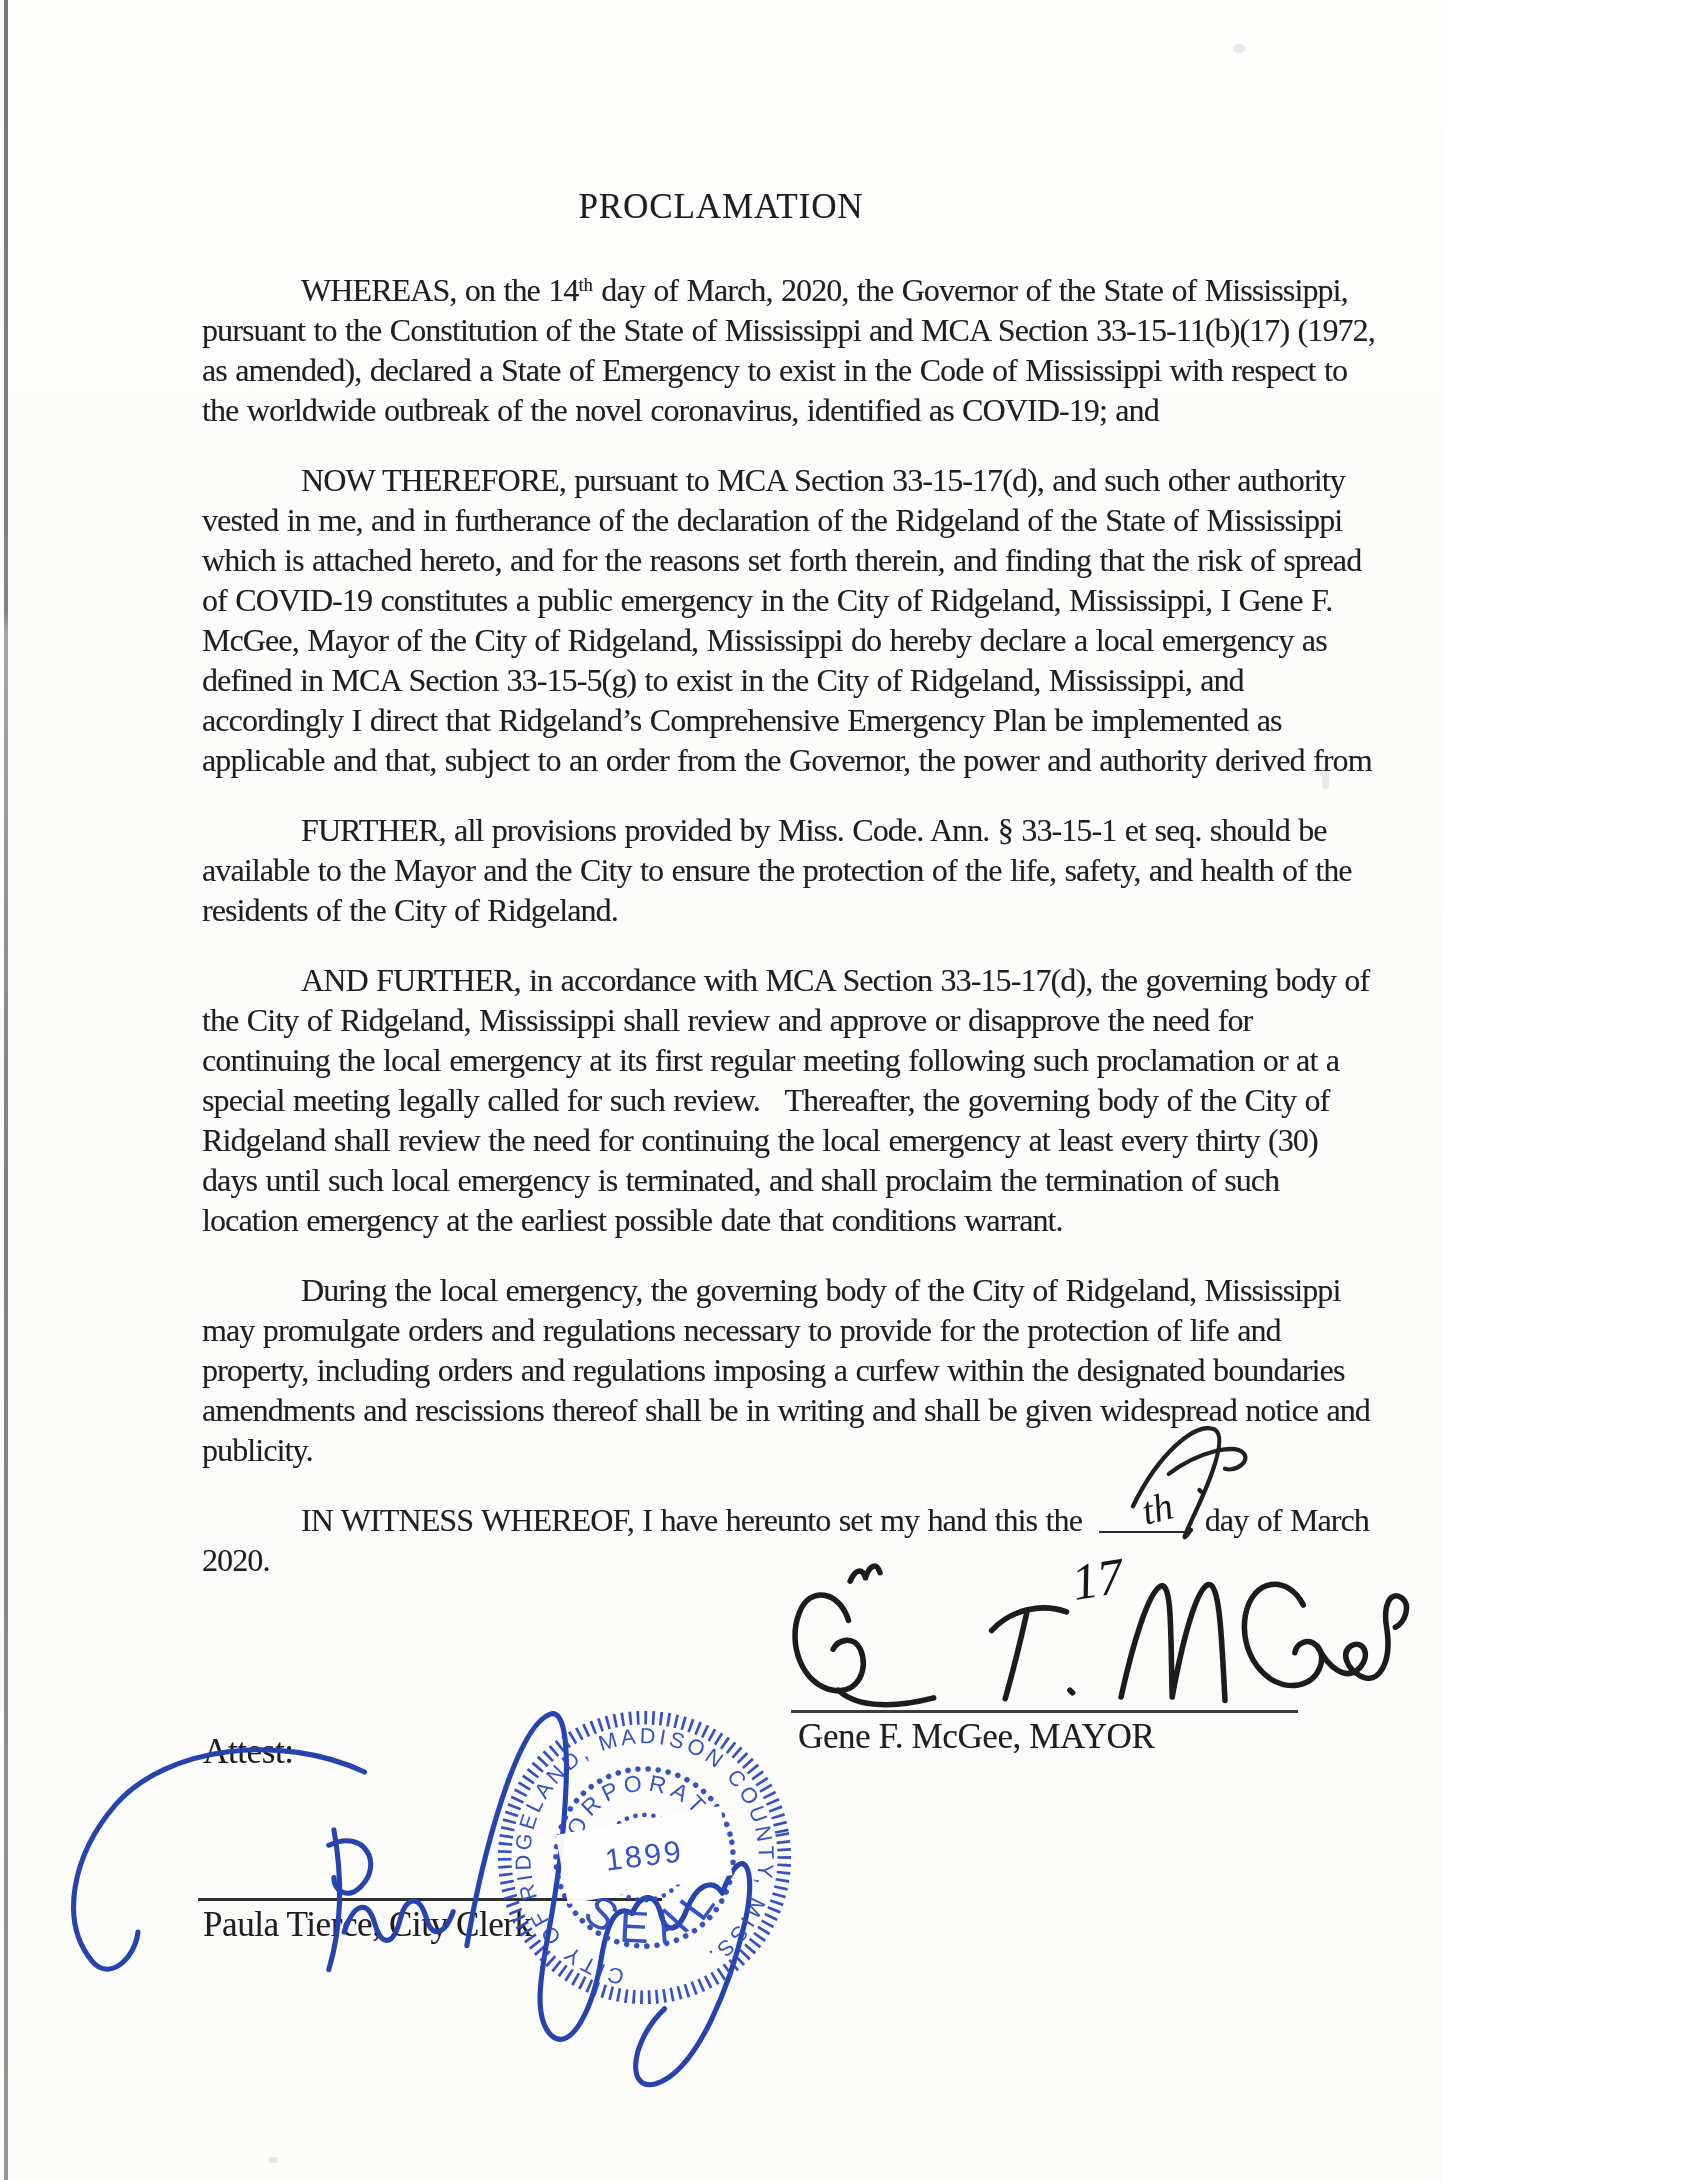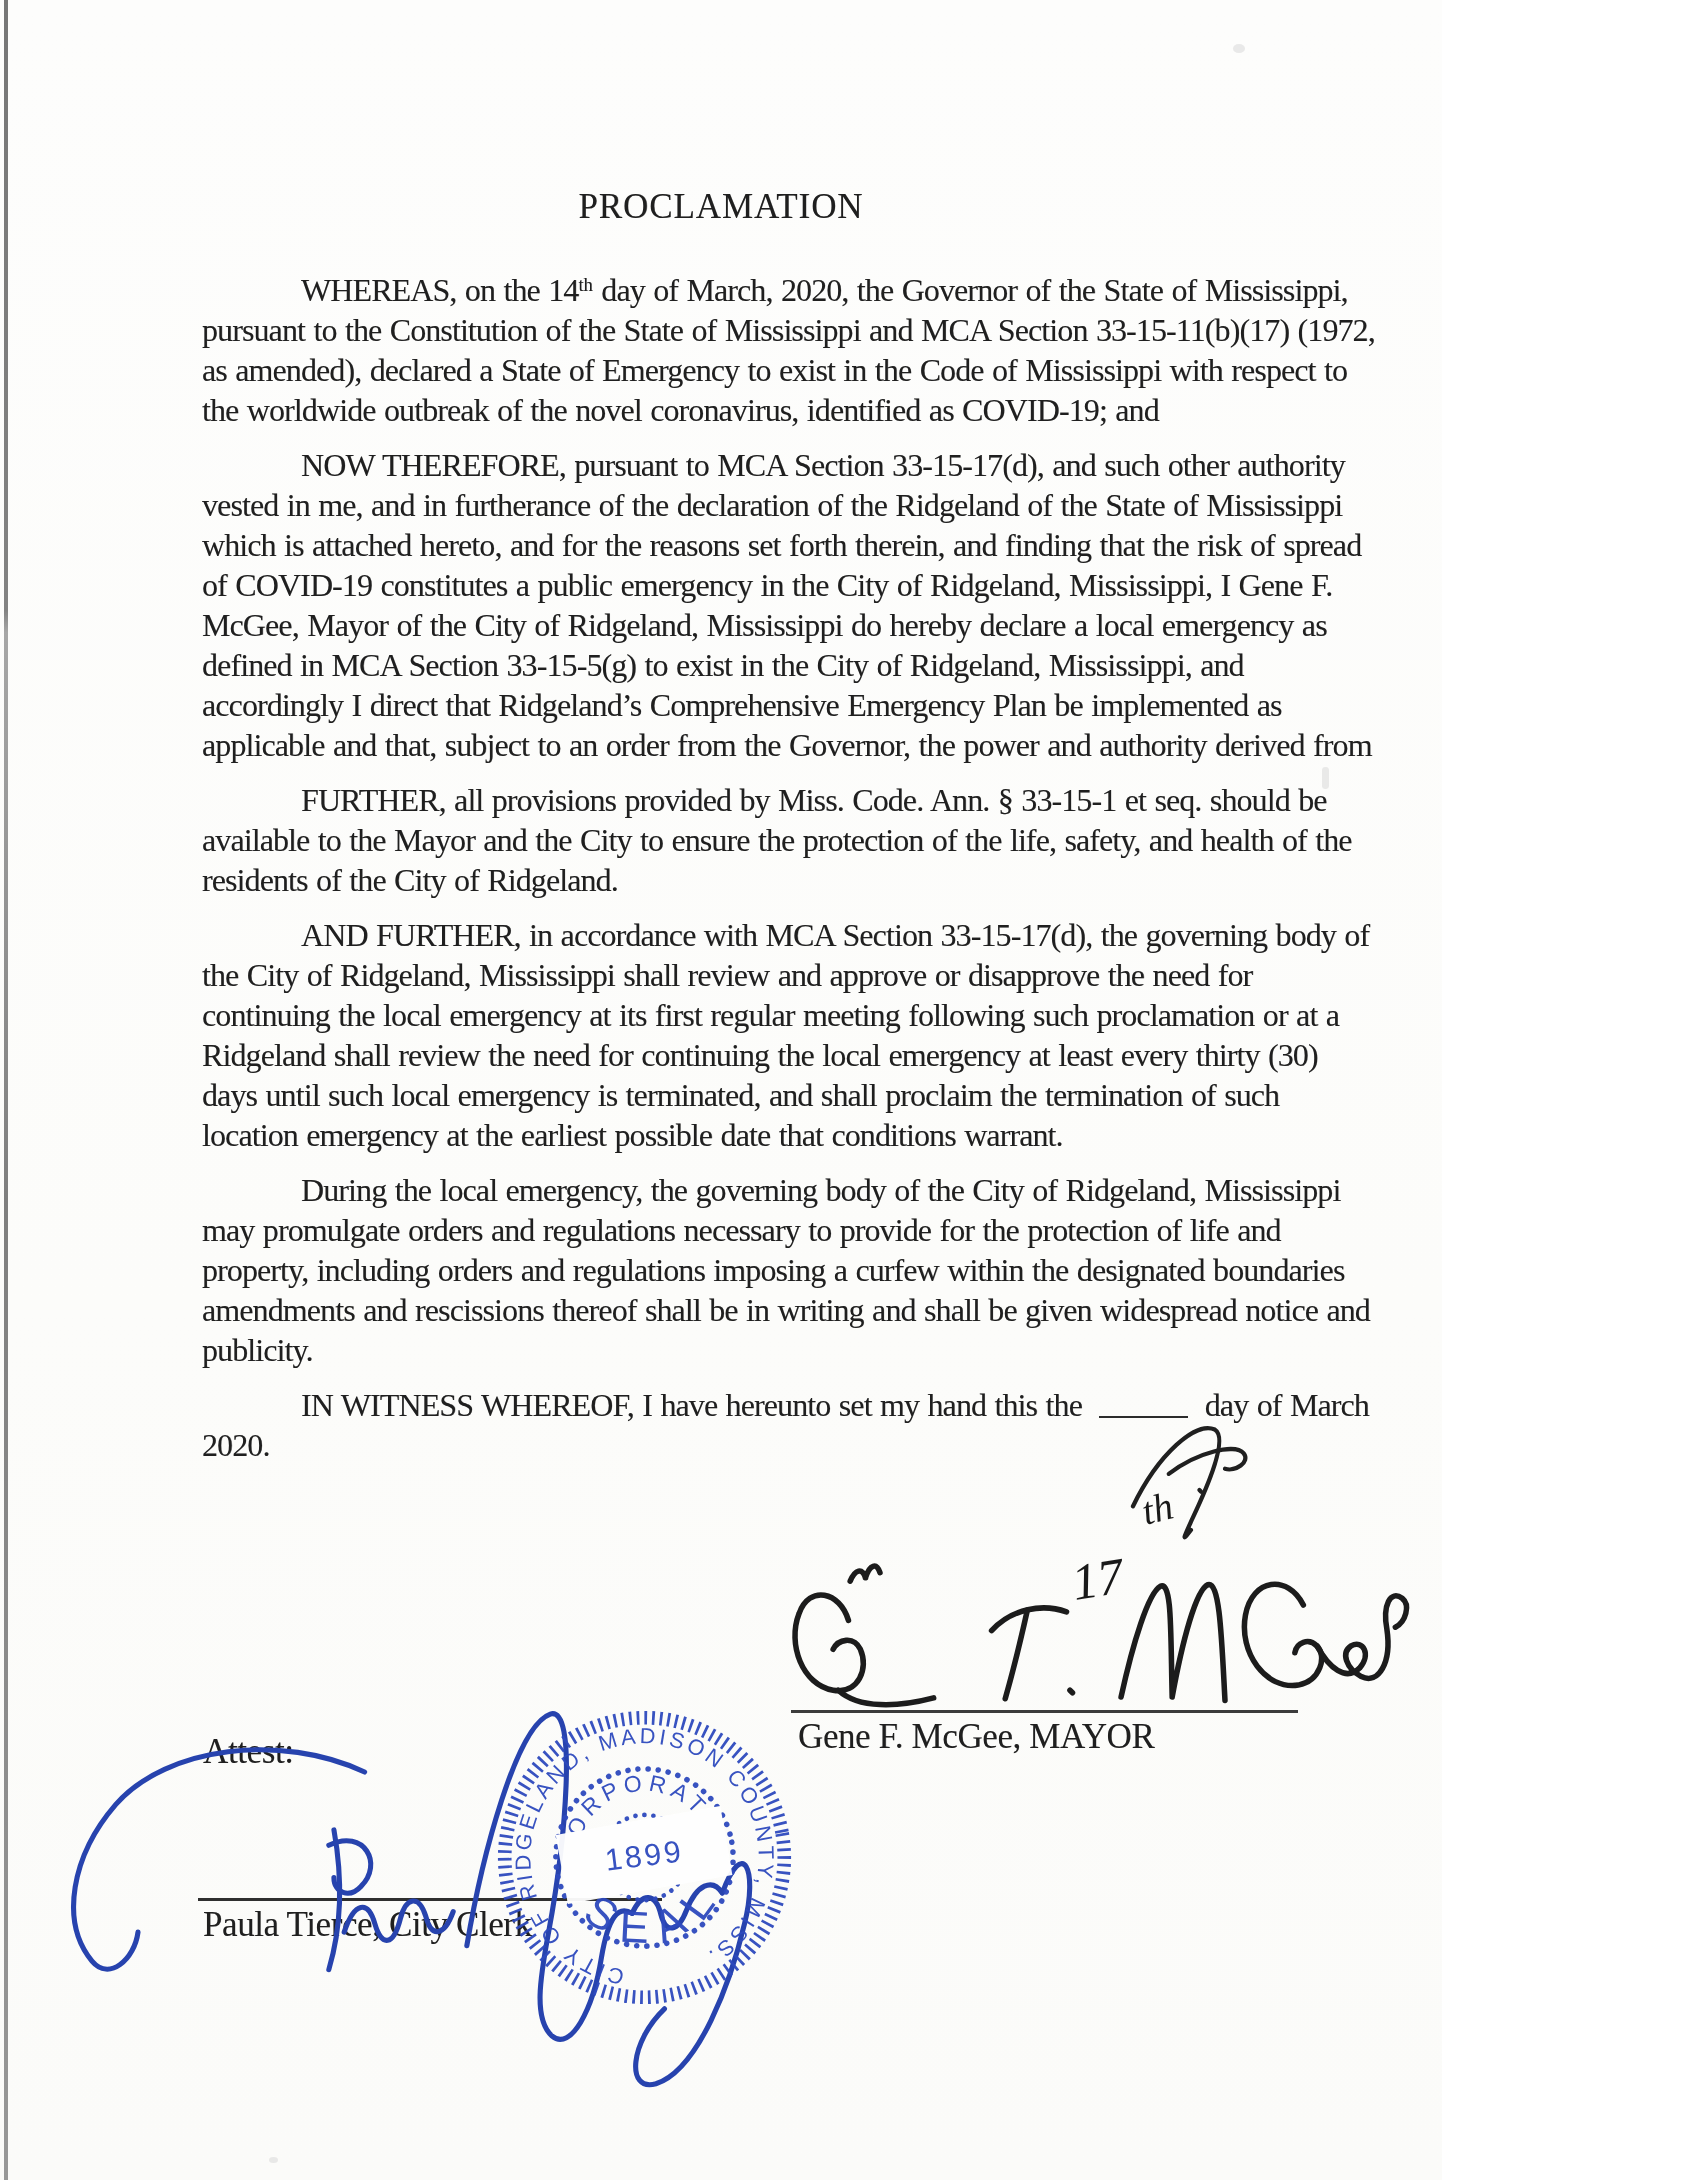--- a/index.html
+++ b/index.html
@@ -27,21 +27,21 @@
     position:absolute; top:187px; left:0; width:100%;
     text-align:center; font-size:35px; letter-spacing:0.9px;
     text-shadow: 0.3px 0.3px 0.4px rgba(30,30,30,.4);
   }
 
   .doc-body {
     position:absolute; left:202px; top:258px; width:1448px;
     font-size:32px; line-height:40px; letter-spacing:-0.9px; word-spacing:1.3px;
     text-shadow: 0.3px 0.3px 0.4px rgba(30,30,30,.35);
   }
-  .para { margin-top:15px; }
+  .para { margin-top:30px; }
   .para:first-child { margin-top:12px; }
   .line { white-space:pre; height:40px; }
   .line.first { padding-left:99px; }
   .line sup { font-size:58%; letter-spacing:0; position:relative; top:-0.55em; vertical-align:baseline; }
   .blank {
     display:inline-block; width:89px; height:0.85em;
     border-bottom:2.6px solid #2c2c2c; margin:0 8.5px -1.7px 8.5px;
   }
 
   .sig-rule { position:absolute; height:2.6px; background:#3c3c3c; }
@@ -89,20 +89,21 @@
       </div>
       <div class="para">
         <div class="line first">FURTHER, all provisions provided by Miss. Code. Ann. § 33-15-1 et seq. should be</div>
         <div class="line">available to the Mayor and the City to ensure the protection of the life, safety, and health of the</div>
         <div class="line">residents of the City of Ridgeland.</div>
       </div>
       <div class="para">
         <div class="line first">AND FURTHER, in accordance with MCA Section 33-15-17(d), the governing body of</div>
         <div class="line">the City of Ridgeland, Mississippi shall review and approve or disapprove the need for</div>
         <div class="line">continuing the local emergency at its first regular meeting following such proclamation or at a</div>
+        <div class="line">special meeting legally called for such review.   Thereafter, the governing body of the City of</div>
         <div class="line">Ridgeland shall review the need for continuing the local emergency at least every thirty (30)</div>
         <div class="line">days until such local emergency is terminated, and shall proclaim the termination of such</div>
         <div class="line">location emergency at the earliest possible date that conditions warrant.</div>
       </div>
       <div class="para">
         <div class="line first">During the local emergency, the governing body of the City of Ridgeland, Mississippi</div>
         <div class="line">may promulgate orders and regulations necessary to provide for the protection of life and</div>
         <div class="line">property, including orders and regulations imposing a curfew within the designated boundaries</div>
         <div class="line">amendments and rescissions thereof shall be in writing and shall be given widespread notice and</div>
         <div class="line">publicity.</div>

